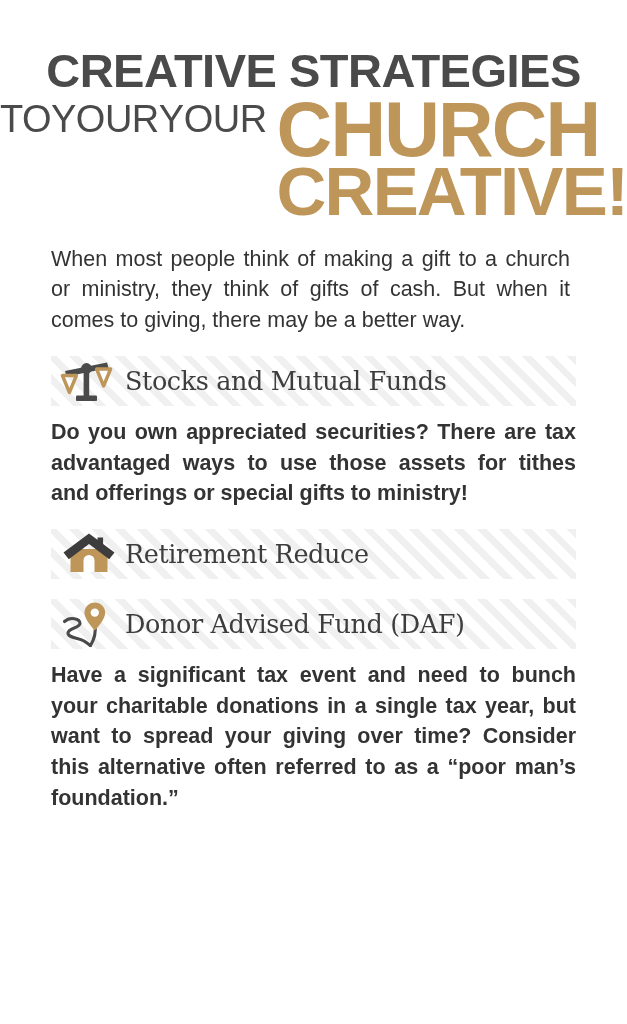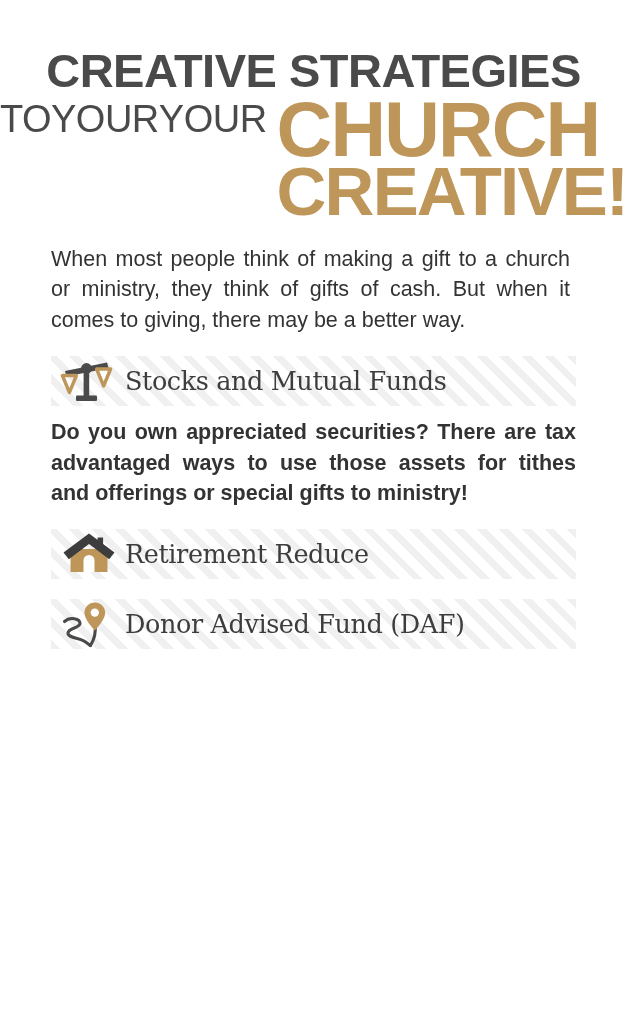--- a/index.html
+++ b/index.html
@@ -209,15 +209,16 @@
 
           <path d="M3.5 20.5 C9 15.5 19 17.5 19 22.5 C19 27 7 27 7 32 C7 37 17.5 36.5 23 40 C27 42.6 28.5 44 29.5 44.5" fill="none" stroke="#4a4a4a" stroke-width="3.1" stroke-linecap="round"></path>
           <path d="M29.5 44.5 C33.5 38 35 31 34 24" fill="none" stroke="#4a4a4a" stroke-width="3.1" stroke-linecap="round"></path>
 
           <path d="M33.8 1.5 C39.5 1.5 44.2 6.1 44.2 11.7 C44.2 18.7 33.8 29.5 33.8 29.5 C33.8 29.5 23.4 18.7 23.4 11.7 C23.4 6.1 28.1 1.5 33.8 1.5 Z" fill="#bf9659"></path>
           <circle cx="33.8" cy="11.6" r="4.2" fill="#ffffff"></circle>
         </svg>
       </div>
       <div class="section-title">Donor Advised Fund (DAF)</div>
     </div>
+    <p class="section-body last-justify">Have a significant tax event and need to bunch your charitable donations in a single tax year, but want to spread your giving over time? Consider this alternative often referred to as a “poor man’s foundation.”</p>
   </div>
 
 </div>
 
 </body></html>

